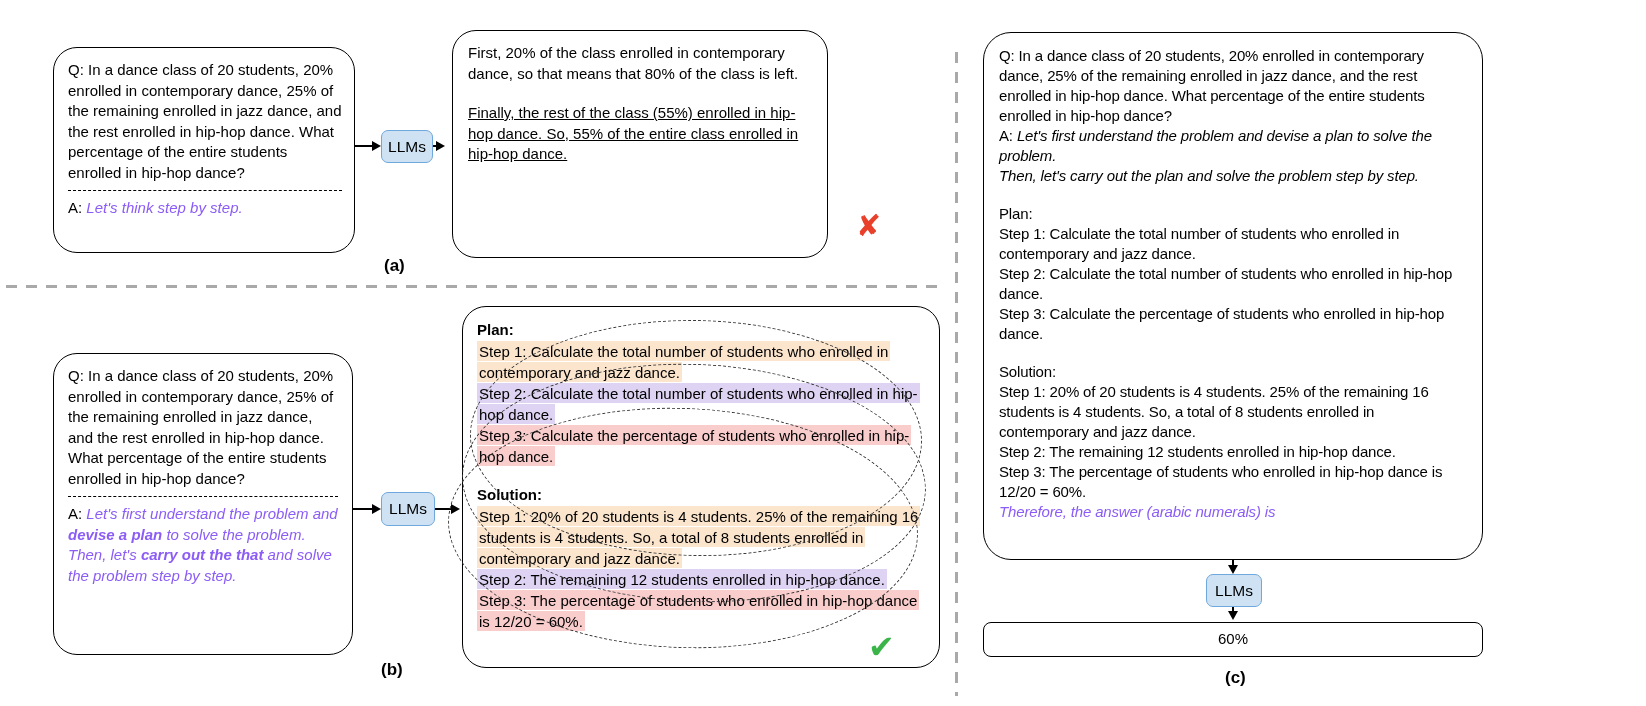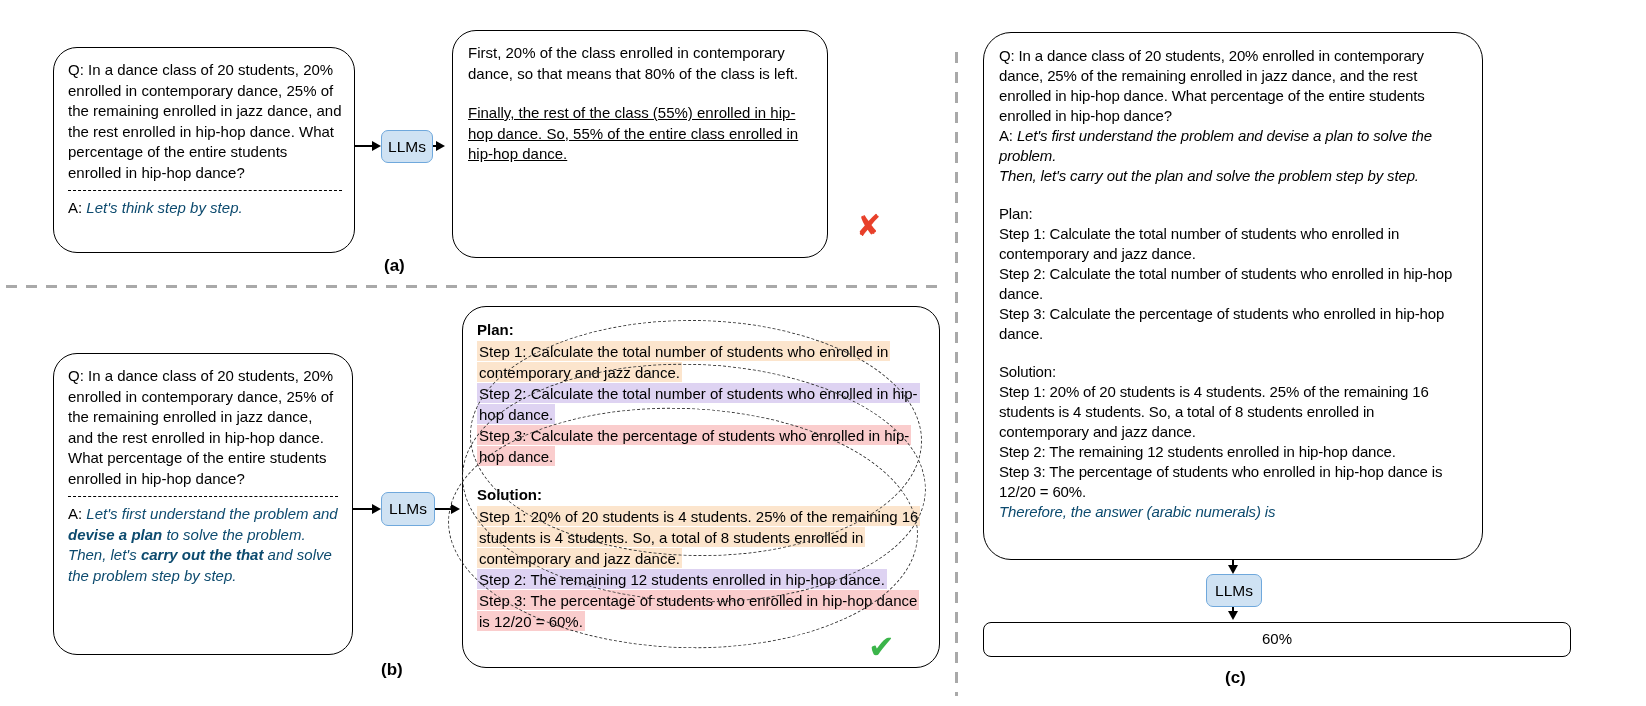--- a/index.html
+++ b/index.html
@@ -5,21 +5,21 @@
   html,body{margin:0;padding:0;background:#fff;}
   .fig{
     position:relative;width:1646px;height:706px;background:#fff;overflow:hidden;
     font-family:"Liberation Sans","DejaVu Sans",sans-serif;color:#000;
   }
   .bubble{
     position:absolute;background:#fff;border:1.6px solid #000;border-radius:24px;
     font-size:15px;line-height:20.5px;box-sizing:border-box;
   }
   .qa-sep{border-top:1.6px dashed #000;margin:7px 0 7px 0;height:0;}
-  .red{color:#0c4a6e;}
+  .red{color:#8b5cf6;}
   .it{font-style:italic;}
   .b{font-weight:bold;}
   .llm{
     position:absolute;background:#cfe2f3;border:1.6px solid #6fa8dc;border-radius:7px;
     display:flex;align-items:center;justify-content:center;
     font-size:15.5px;box-sizing:border-box;
   }
   .hline{position:absolute;height:2px;background:#000;}
   .vline{position:absolute;width:2px;background:#000;}
   .tri-r{position:absolute;width:0;height:0;border-top:5px solid transparent;border-bottom:5px solid transparent;border-left:9px solid #000;}
@@ -125,18 +125,18 @@
   </div>
 
   <div class="vline" style="left:1232px;top:560px;height:6px;"></div>
   <div class="tri-d" style="left:1228px;top:565px;"></div>
   <div class="llm" style="left:1206px;top:574px;width:56px;height:33px;">
       <span>LLMs</span>
     </div>
   <div class="vline" style="left:1232px;top:607px;height:5px;"></div>
   <div class="tri-d" style="left:1228px;top:611px;"></div>
 
-  <div class="bubble" style="left:983px;top:622px;width:588px;height:35px;border-radius:8px;display:flex;align-items:center;justify-content:center;">
+  <div class="bubble" style="left:983px;top:622px;width:500px;height:35px;border-radius:8px;display:flex;align-items:center;justify-content:center;">
     <span>60%</span>
   </div>
   <div class="panel-label" style="left:1225px;top:668px;">(c)</div>
 
 </div>
 
 </body></html>

